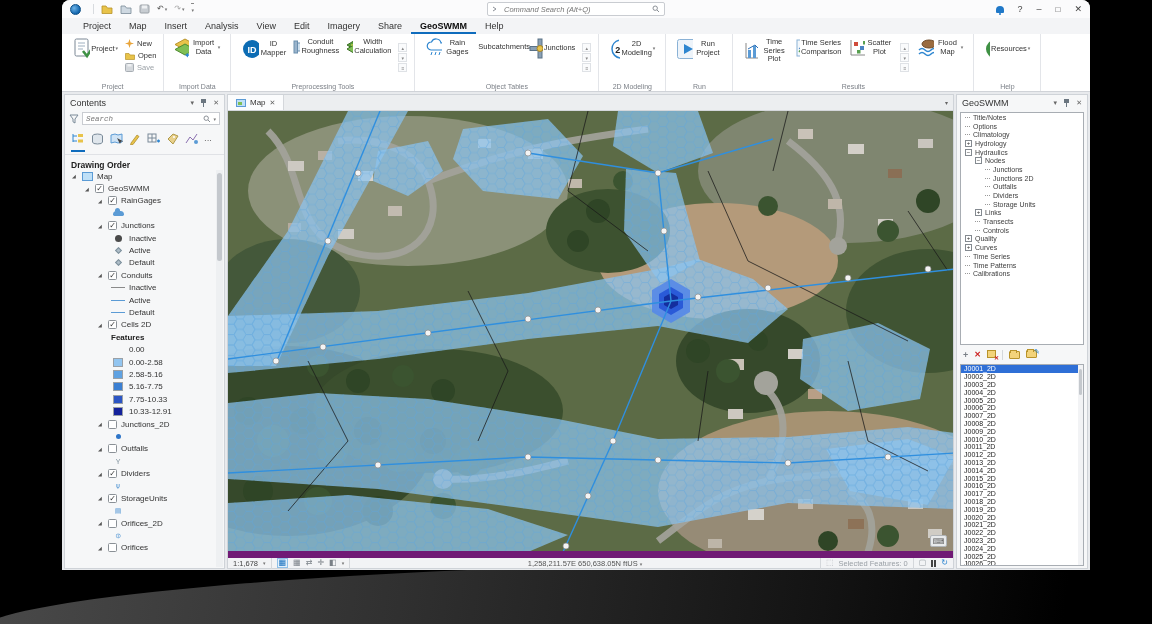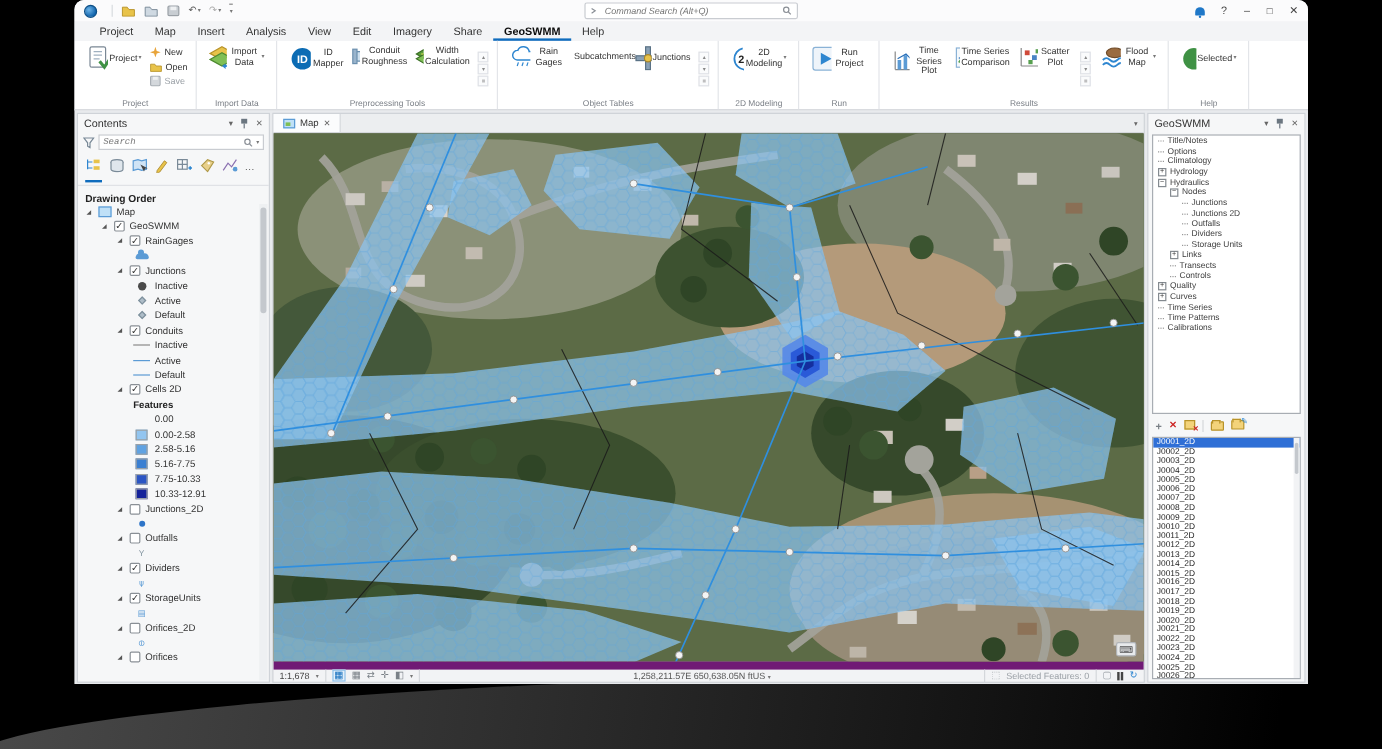--- a/index.html
+++ b/index.html
@@ -405,21 +405,21 @@
       </div>
       <div class="glabel">Results</div>
     </div>
 
     <div class="rgroup">
       <div class="bigbtn">
         <svg width="22" height="22">
             <circle cx="11" cy="11" r="9" fill="#3f9144"></circle>
             <path d="M11 3 a8 8 0 0 1 0 16 a5 8 0 0 0 0 -16" fill="#7cc96f"></path>
           </svg>
-        <span>Selected</span>
+        <span>Resources</span>
           <span class="tiny-arrow">▾</span>
       </div>
       <div class="glabel">Help</div>
     </div>
   </div>
 
   <div class="panel" id="contents-panel">
     <div class="panel-header">
       <span class="panel-title">Contents</span>
       <span class="ph-ic">▾</span>

